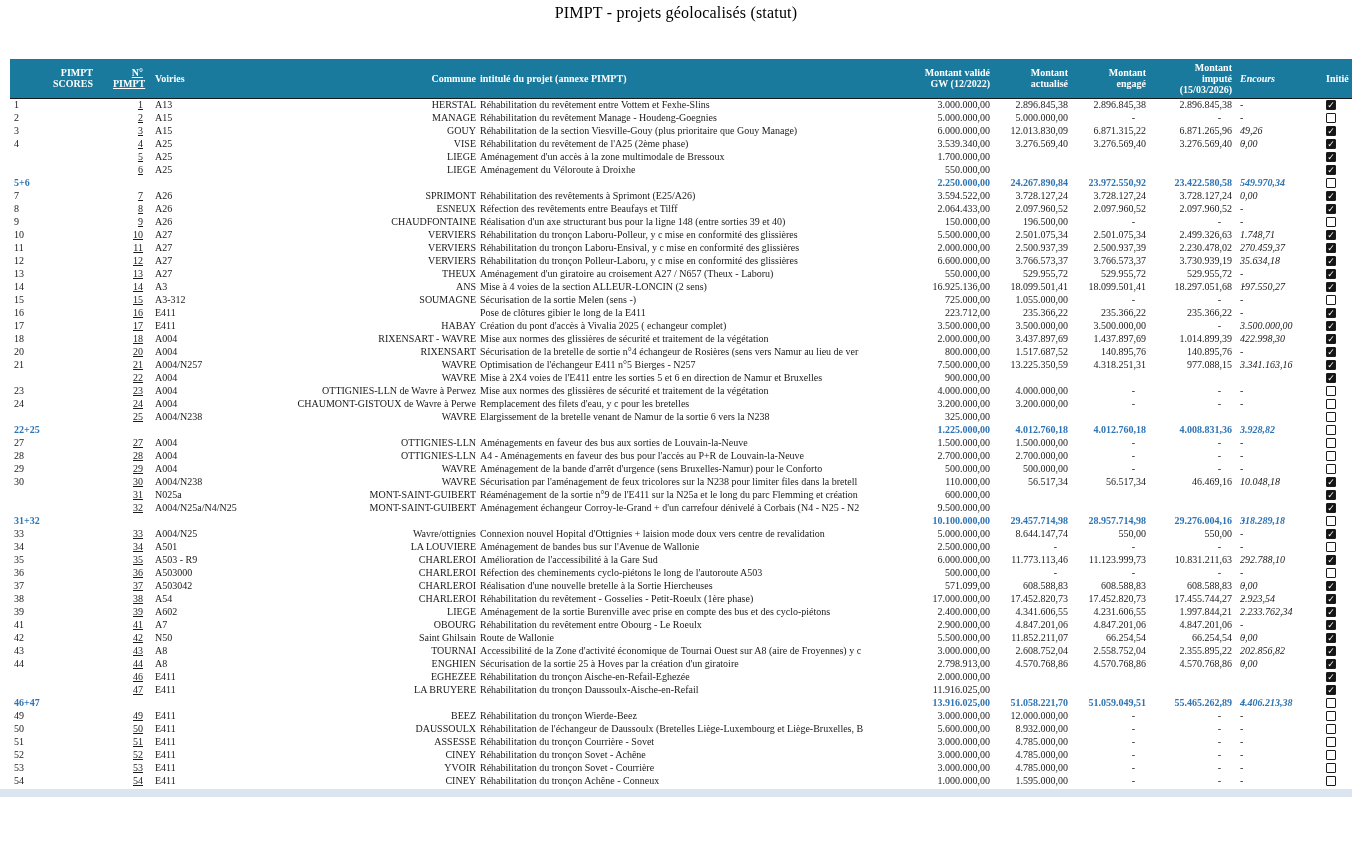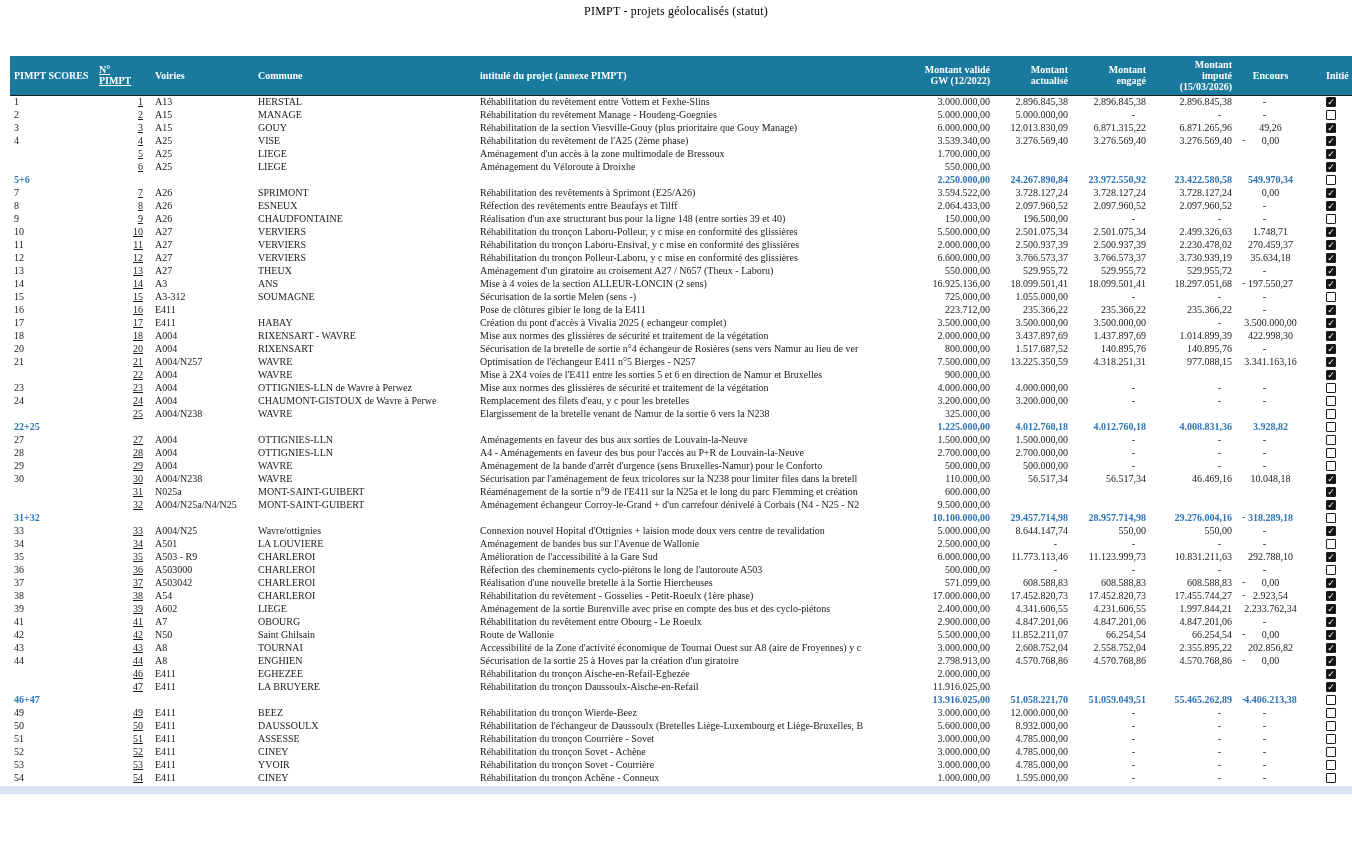--- a/index.html
+++ b/index.html
@@ -2,50 +2,50 @@
 <html><head>
 <meta charset="utf-8">
 <style>
   * { box-sizing: border-box; margin: 0; padding: 0; }
   html, body {
     width: 1352px; height: 862px; overflow: hidden;
     background: #ffffff;
     font-family: "Liberation Serif", "DejaVu Serif", serif;
   }
   .page-title {
-    text-align: center; font-size: 12px; color: #000;
+    text-align: center; font-size: 16px; color: #000;
     margin-top: 4px; letter-spacing: 0.2px;
   }
   .table-wrap { margin: 37px 0 0 10px; }
   table { border-collapse: collapse; table-layout: fixed; width: 1342px; }
   thead th {
     background: #1a7a9e; color: #ffffff; font-weight: bold;
     font-size: 10px; line-height: 11px; height: 39px;
     vertical-align: middle; text-align: center; white-space: pre-line;
     padding: 0 2px; border: none;
   }
   thead { border-bottom: 1px solid #1b1b1b; }
   tbody td {
     font-size: 10px; height: 13px; line-height: 12px;
     white-space: nowrap; overflow: hidden; vertical-align: middle;
     padding: 0 2px; color: #1a1a1a;
   }
   
   .col-score     { width: 85px;  text-align: left;  padding-left: 4px; }
   .col-num       { width: 58px;  text-align: right; padding-right: 10px; text-decoration: underline; }
   .col-voirie    { width: 103px; text-align: left; }
-  .col-commune   { width: 222px; text-align: left; }
+  .col-commune   { width: 222px; text-align: right; }
   .col-intitule  { width: 432px; text-align: left; }
   .col-valide    { width: 86px;  text-align: right; padding-right: 6px; }
   .col-actualise { width: 78px;  text-align: right; padding-right: 6px; }
   .col-engage    { width: 78px;  text-align: right; padding-right: 6px; }
   .col-impute    { width: 86px;  text-align: right; padding-right: 6px; }
-  .col-encours   { width: 68px;  text-align: center; padding-right: 5px; position: relative; }
+  .col-encours   { width: 68px;  text-align: left; padding-right: 5px; position: relative; font-style: italic; }
   .col-initie    { width: 46px;  text-align: left;  padding-left: 20px; }
-  thead th.col-score, thead th.col-num { text-align: left; padding-left: 4px; }
+  thead th.col-score, thead th.col-num { text-align: right; padding-left: 18px; }
   td.dash { padding-right: 17px; }
   .neg { position: absolute; left: 4px; top: 0; }
   tr.summary td { color: #2e74b5; font-weight: bold; }
   
   .cb {
     display: inline-block; width: 10px; height: 10px;
     border: 1px solid #1b1b1b; background: #ffffff; border-radius: 1px;
     font-size: 9px; line-height: 9px; text-align: center; vertical-align: middle;
   }
   .cb.checked { background: #151515; color: #ffffff; }

